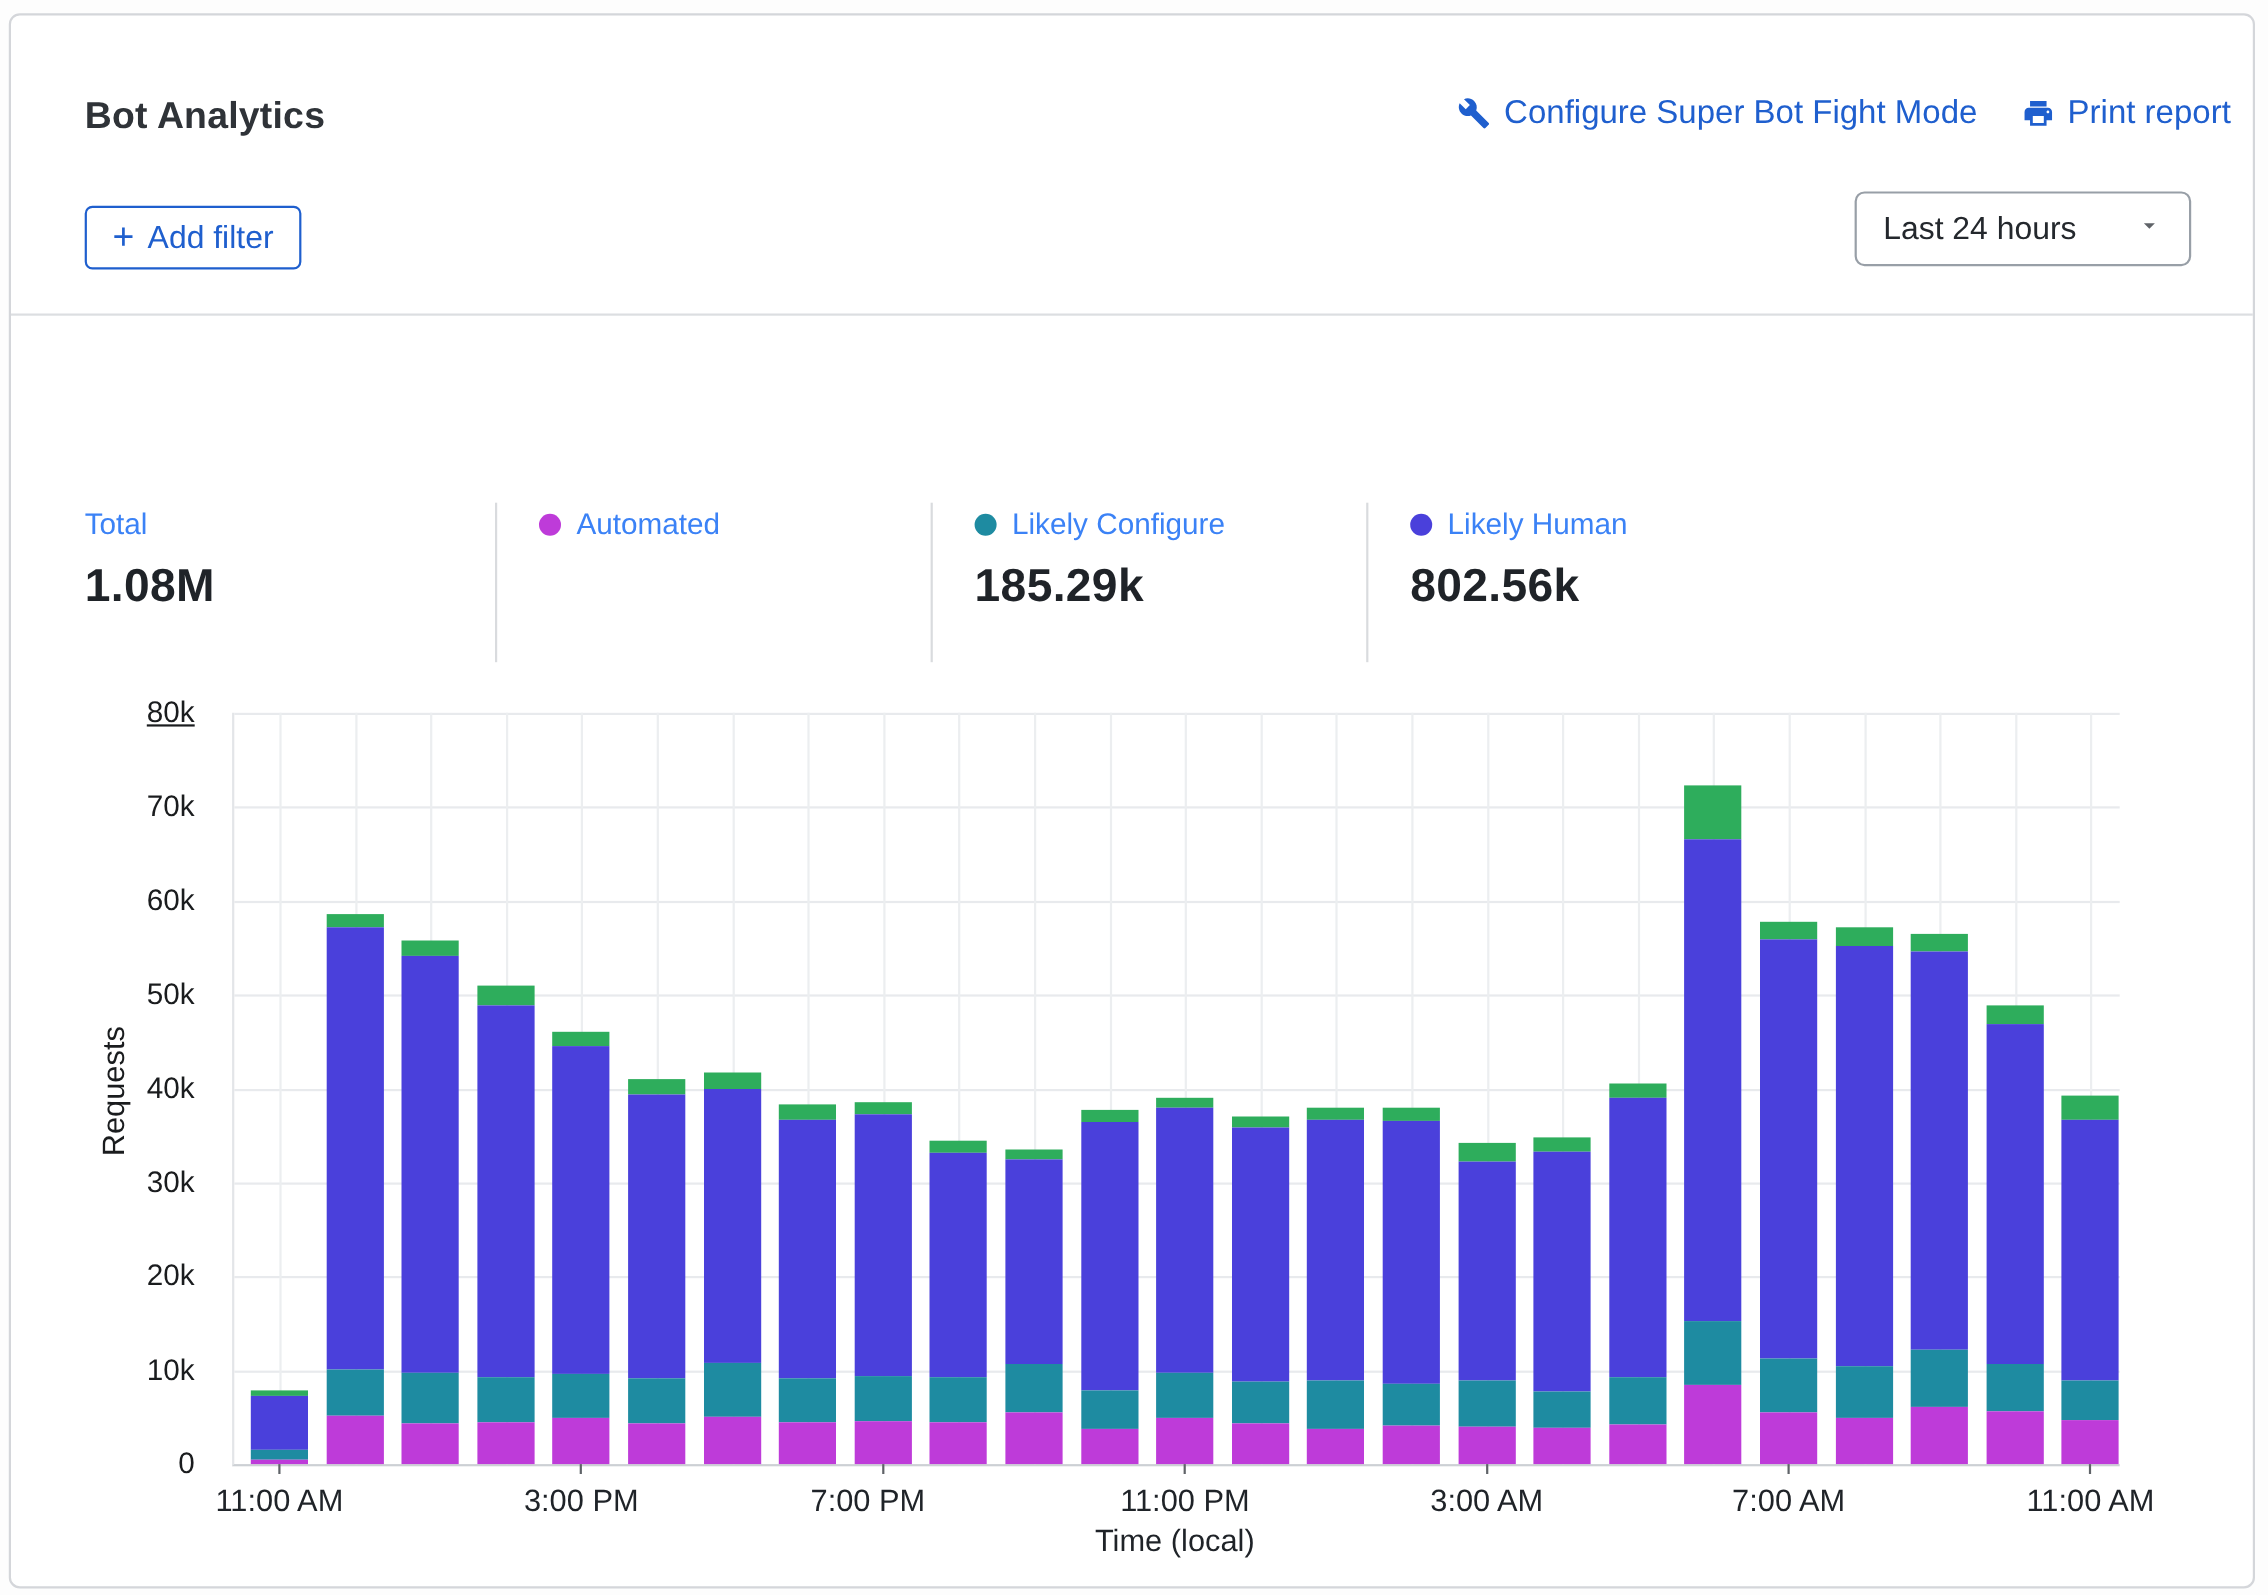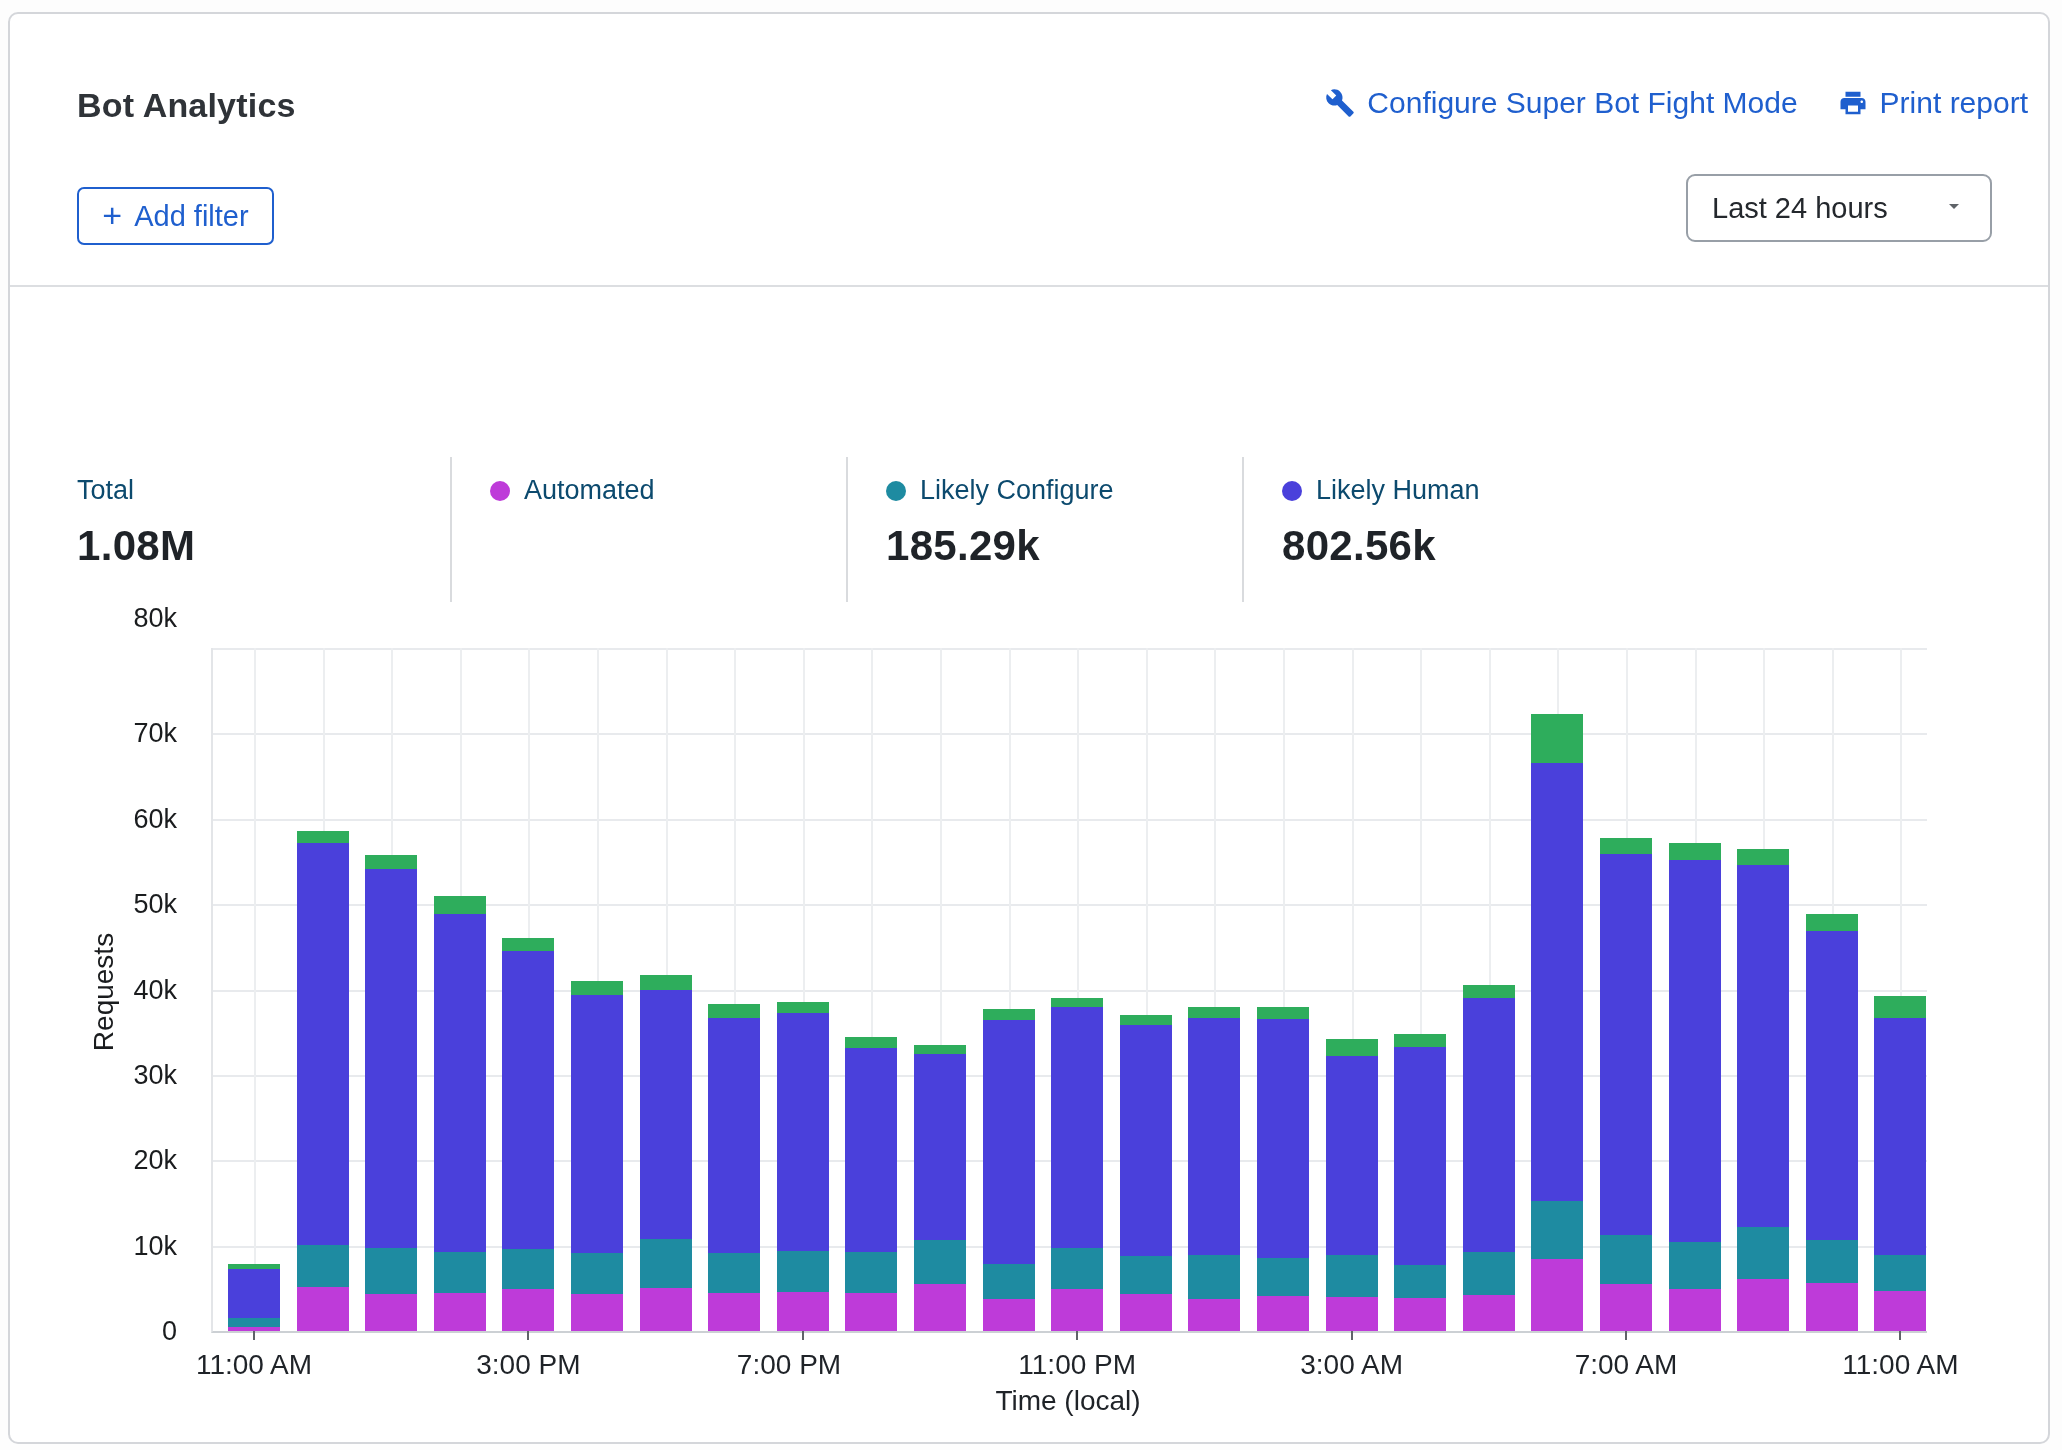--- a/index.html
+++ b/index.html
@@ -25,21 +25,21 @@
   .pie-icon{position:relative;width:26px;height:26px;}
   .pie-icon .main{position:absolute;inset:0;border-radius:50%;
         background:conic-gradient(from 90deg,#96989c 0 270deg,transparent 270deg 360deg);}
   .pie-icon .slice{position:absolute;left:4px;top:-4px;width:26px;height:26px;border-radius:50%;
         background:conic-gradient(from 0deg,#96989c 0 80deg,transparent 80deg 360deg);}
   
   #stats-row{position:absolute;left:67px;top:443px;display:flex;}
   .stat-col{box-sizing:border-box;min-height:145px;}
   .stat-col.first{width:373px;}
   .stat-col:not(.first){width:396px;border-left:2px solid #d9dbde;padding-left:38px;}
-  .stat-label{display:flex;align-items:center;gap:14px;margin-top:18px;font-size:27px;color:#0c4a6e;}
+  .stat-label{display:flex;align-items:center;gap:14px;margin-top:4px;font-size:27px;color:#3b82f6;}
   .stat-dot{width:20px;height:20px;border-radius:50%;flex:0 0 auto;}
   .stat-value{margin-top:16px;font-size:42px;font-weight:700;color:#1f2328;letter-spacing:.3px;}
   
   .y-axis-title{position:absolute;left:78px;top:978px;transform:translateY(-50%) rotate(180deg);
         writing-mode:vertical-rl;font-size:28px;color:#1a1c1e;}
   .y-tick-label{position:absolute;width:155px;text-align:right;font-size:27px;color:#1a1c1e;
         transform:translateY(-50%);}
   #plot{position:absolute;left:201px;top:634px;width:1714px;height:683px;
         border-left:2px solid #e3e5e8;border-bottom:2px solid #ccd0d4;box-sizing:content-box;}
   .gridline-h{position:absolute;left:0;width:100%;height:0;border-top:2px solid #e8eaed;}
@@ -126,21 +126,21 @@
     <div class="y-axis-title">Requests</div>
     <div id="y-labels">
         <div class="y-tick-label" style="left: 12px; top: 1317px;">0</div>
         <div class="y-tick-label" style="left: 12px; top: 1231.62px;">10k</div>
         <div class="y-tick-label" style="left: 12px; top: 1146.25px;">20k</div>
         <div class="y-tick-label" style="left: 12px; top: 1060.88px;">30k</div>
         <div class="y-tick-label" style="left: 12px; top: 975.5px;">40k</div>
         <div class="y-tick-label" style="left: 12px; top: 890.125px;">50k</div>
         <div class="y-tick-label" style="left: 12px; top: 804.75px;">60k</div>
         <div class="y-tick-label" style="left: 12px; top: 719.375px;">70k</div>
-        <div class="y-tick-label" style="left: 12px; top: 604px;">80k</div>
+        <div class="y-tick-label" style="left: 12px; top: 634px; text-decoration: underline;">80k</div>
       </div>
 
     <div id="plot">
         <div class="gridline-h" style="top: 597.625px;"></div>
         <div class="gridline-h" style="top: 512.25px;"></div>
         <div class="gridline-h" style="top: 426.875px;"></div>
         <div class="gridline-h" style="top: 341.5px;"></div>
         <div class="gridline-h" style="top: 256.125px;"></div>
         <div class="gridline-h" style="top: 170.75px;"></div>
         <div class="gridline-h" style="top: 85.375px;"></div>

